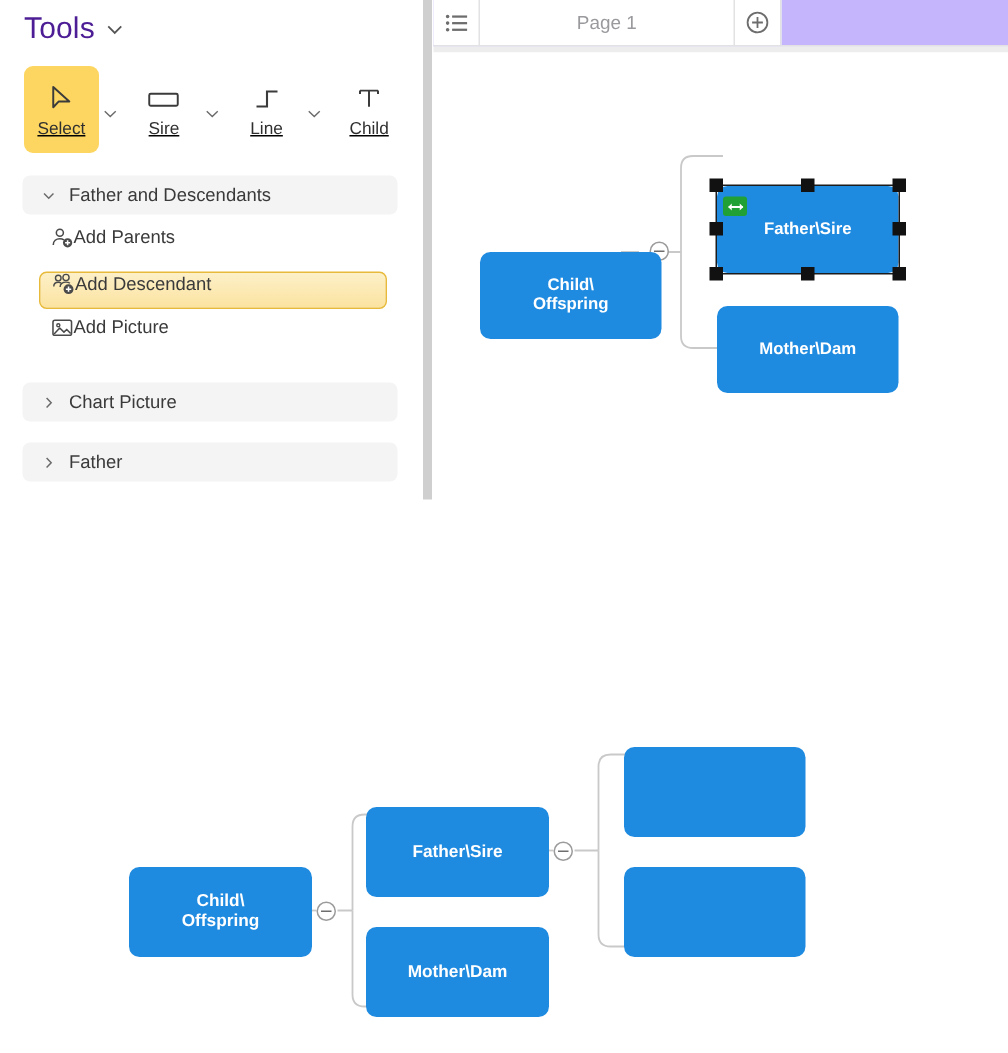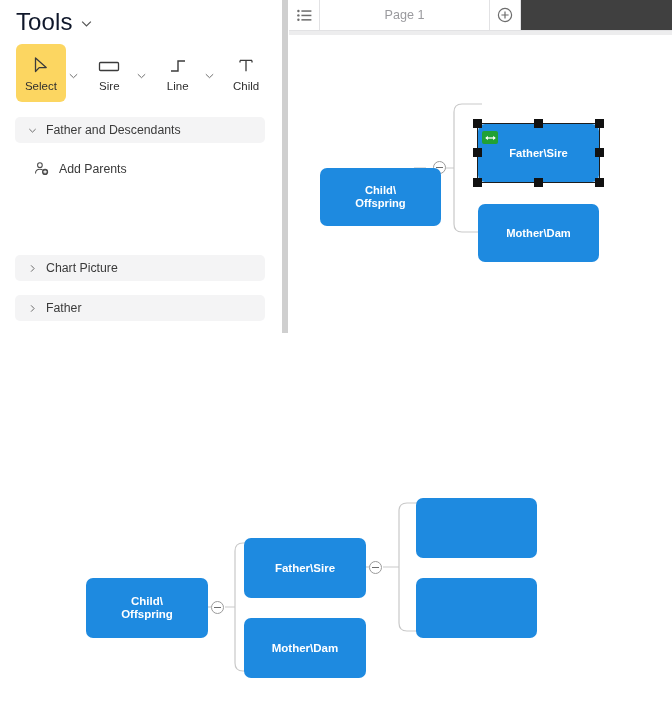--- a/index.html
+++ b/index.html
@@ -15,27 +15,27 @@
   
   .tools-panel {
     position:absolute; left:0; top:0; width:283px; height:336px;
     background:#ffffff;
   }
   .tools-header {
     position:absolute; left:16px; top:8px;
     display:flex; align-items:center; gap:7px;
   }
   .tools-title {
-    font-size:24px; color:#0f172a; font-weight:400; letter-spacing:0.1px;
+    font-size:20px; color:#4c1d95; font-weight:400; letter-spacing:0.1px;
   }
   .chev-down-lg { width:13px; height:13px; display:block; }
 
   .tool-row {
     position:absolute; left:16px; top:44px; width:255px; height:58px;
-    display:flex; align-items:flex-start;
+    display:flex; align-items:flex-start;text-decoration:underline;
   }
   .tool-btn {
     width:55px; height:58px; border-radius:6px;
     display:flex; flex-direction:column; align-items:center; justify-content:center;
     gap:2px; cursor:pointer;
   }
   .tool-btn.active { background:#fcd661; }
   .tool-label { font-size:11.5px; color:#2f2f2f; line-height:13px; }
   .tool-icon { height:24px; display:flex; align-items:center; justify-content:center; }
   .tool-caret {
@@ -49,41 +49,41 @@
     position:absolute; left:15px; width:250px; height:26px;
     background:#f4f4f5; border-radius:5px;
     display:flex; align-items:center; padding-left:13px; gap:9px;
     cursor:pointer;
   }
   .section-head .lbl { font-size:12.3px; color:#3a3a3a; }
   .section-head svg { width:9px; height:9px; flex:none; }
 
   .menu-item {
     position:absolute; left:26px; width:232px; height:25px;
-    display:flex; align-items:flex-end; gap:10px; padding-left:8px;
+    display:flex; align-items:flex-start; gap:0; padding-left:8px;
     border-radius:5px; cursor:pointer;
   }
   .menu-item .mlbl { font-size:12.3px; color:#3a3a3a; }
   .menu-item.selected {
     left:26px; width:232px;
     background:linear-gradient(180deg,#fdf0c8 0%, #fbe3a0 100%);
     border:1px solid #e8ba3c; height:25px;
   }
   .menu-icon { width:15px; height:15px; flex:none; display:block; }
 
   
   .side-scroll {
     position:absolute; left:282px; top:0; width:6px; height:333px;
     background:#cfcfcf;
   }
 
   
   .tabbar {
     position:absolute; left:289px; top:0; width:383px; height:31px;
-    background:#404040; border-bottom:1px solid #e2e2e4;
+    background:#c4b5fd; border-bottom:1px solid #e2e2e4;
   }
   .tab-cell {
     position:absolute; top:0; height:30px; background:#ffffff;
     border-right:1px solid #e2e2e4;
     display:flex; align-items:center; justify-content:center; cursor:pointer;
   }
   .tab-list { left:0; width:31px; }
   .tab-page { left:31px; width:170px; }
   .tab-add  { left:201px; width:31px; }
   .tab-page span { font-size:12.6px; color:#9a9a9e; }
@@ -222,21 +222,40 @@
   <div class="menu-item" style="top:151px">
     <svg class="menu-icon" viewBox="0 0 16 16">
       <circle cx="6.3" cy="4.4" r="2.5" fill="none" stroke="#4a4a4a" stroke-width="1.1"></circle>
       <path d="M1.6 13.2 c0-2.9 2.1-4.5 4.7-4.5 1.1 0 2.1 .3 2.9 .8" fill="none" stroke="#4a4a4a" stroke-width="1.1"></path>
       <circle cx="11.8" cy="11.6" r="3.3" fill="#4a4a4a"></circle>
       <path d="M11.8 9.8 L11.8 13.4 M10 11.6 L13.6 11.6" stroke="#fff" stroke-width="1.1"></path>
     </svg>
     <span class="mlbl">Add Parents</span>
   </div>
 
-
+  <div class="menu-item selected" style="top:181px">
+    <svg class="menu-icon" viewBox="0 0 16 16">
+      <circle cx="4.1" cy="3.6" r="2" fill="none" stroke="#4a4a4a" stroke-width="1"></circle>
+      <circle cx="9.6" cy="3.2" r="2.2" fill="none" stroke="#4a4a4a" stroke-width="1"></circle>
+      <path d="M0.9 9.6 c0-2 1.5-3 3.2-3 .8 0 1.5 .2 2 .6" fill="none" stroke="#4a4a4a" stroke-width="1"></path>
+      <path d="M5.4 9.9 c0-2.2 1.8-3.4 4.2-3.4 1.1 0 2.1 .3 2.8 .8" fill="none" stroke="#4a4a4a" stroke-width="1"></path>
+      <circle cx="11.4" cy="11.5" r="3.5" fill="#4a4a4a"></circle>
+      <path d="M11.4 9.6 L11.4 13.4 M9.5 11.5 L13.3 11.5" stroke="#fff" stroke-width="1.1"></path>
+    </svg>
+    <span class="mlbl">Add Descendant</span>
+  </div>
+
+  <div class="menu-item" style="top:211px">
+    <svg class="menu-icon" viewBox="0 0 16 16">
+      <rect x="1.4" y="2.6" width="13.2" height="10.8" rx="1.4" fill="none" stroke="#4a4a4a" stroke-width="1.1"></rect>
+      <circle cx="5.2" cy="6.2" r="1.1" fill="none" stroke="#4a4a4a" stroke-width="1"></circle>
+      <path d="M2.2 12.4 L6.2 8.2 L9.2 11.1 L11.2 9.2 L14 12.1" fill="none" stroke="#4a4a4a" stroke-width="1.1" stroke-linejoin="round"></path>
+    </svg>
+    <span class="mlbl">Add Picture</span>
+  </div>
 
   <div class="section-head" style="top:255px">
     <svg viewBox="0 0 10 10">
           <path d="M3.4 1.5 L6.8 5 L3.4 8.5" fill="none" stroke="#6a6a6a" stroke-width="1.1"></path>
         </svg>
     <span class="lbl">Chart Picture</span>
   </div>
 
   <div class="section-head" style="top:295px">
     <svg viewBox="0 0 10 10">

